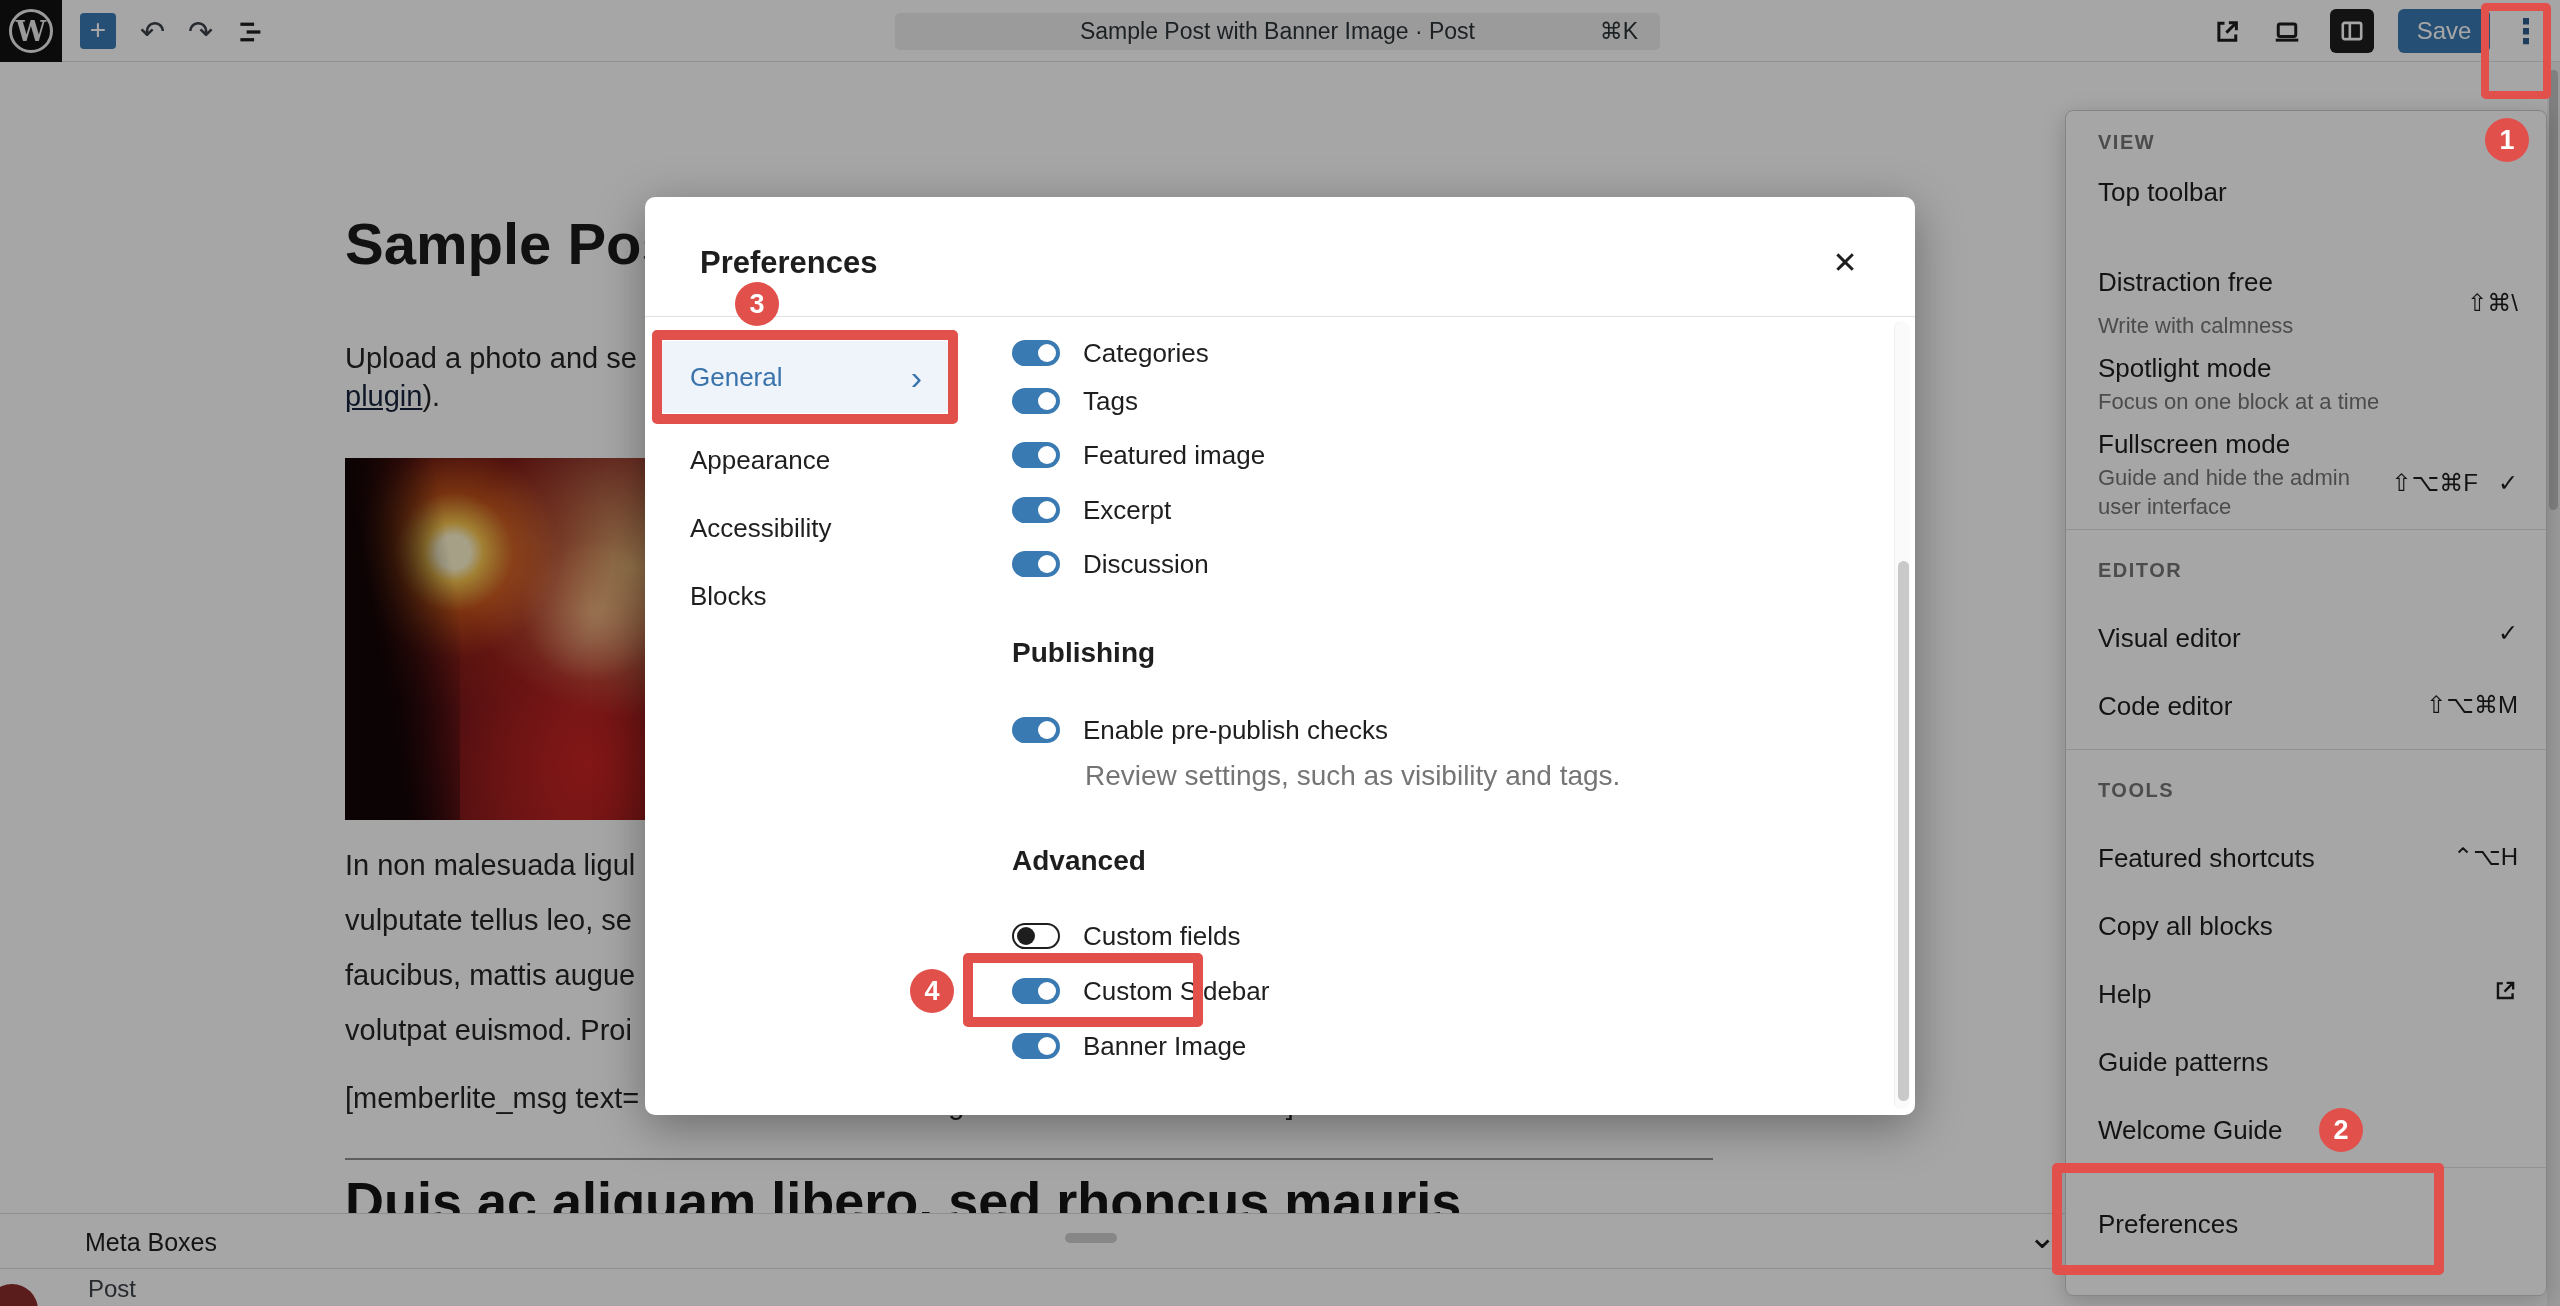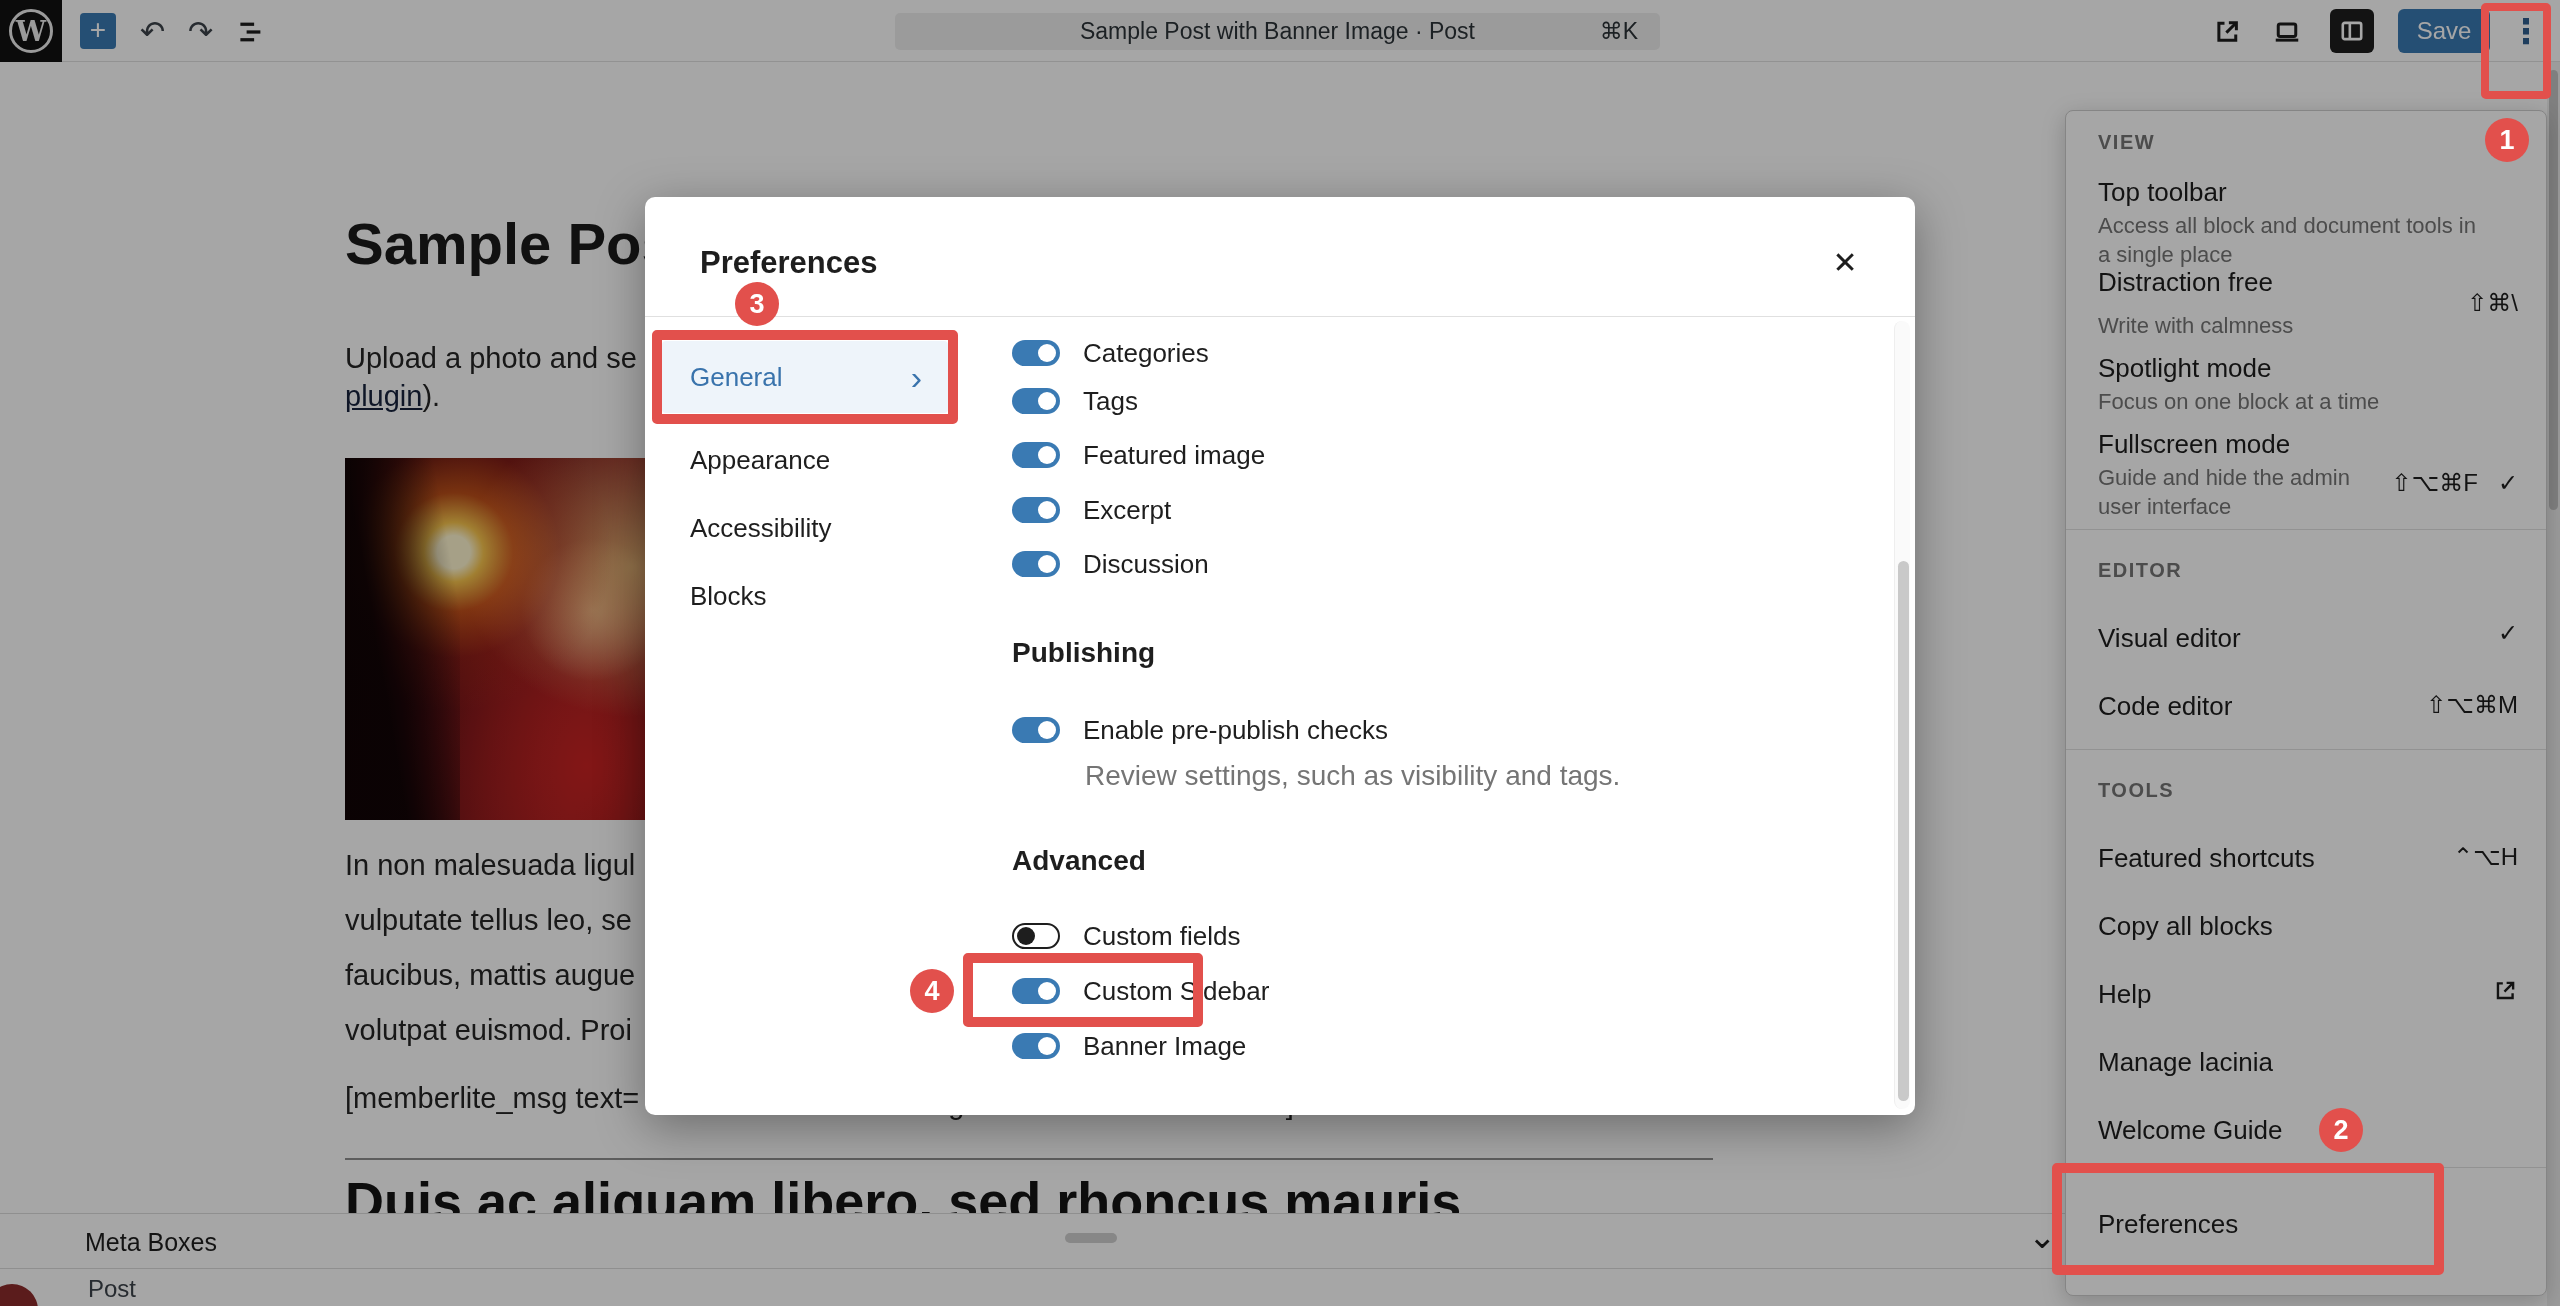--- a/index.html
+++ b/index.html
@@ -163,21 +163,20 @@
     </div>
     <button id="save-btn">Save</button>
     <div id="kebab">⋮</div>
   </div>
 </div>
 
 <div id="menu">
   <div class="mi-sec" style="top:20px;">VIEW</div>
 
   <div class="mi-title" style="top:66px;">Top toolbar</div>
-  <div class="mi-desc" style="top:100px; width:390px;">Access all block and document tools in a single place</div>
 
   <div class="mi-title" style="top:156px;">Distraction free</div>
   <div class="mi-desc" style="top:200px;">Write with calmness</div>
   <div class="mi-right" style="top:178px;">⇧⌘\</div>
 
   <div class="mi-title" style="top:242px;">Spotlight mode</div>
   <div class="mi-desc" style="top:276px;">Focus on one block at a time</div>
 
   <div class="mi-title" style="top:318px;">Fullscreen mode</div>
   <div class="mi-desc" style="top:352px; width:280px;">Guide and hide the admin user interface</div>
@@ -202,21 +201,21 @@
 
   <div class="mi-title" style="top:868px;">Help</div>
   <div class="mi-right" style="top:864px;">
     <svg class="ext-svg" viewBox="0 0 24 24">
       <path d="M10 5 H5.5 V18.5 H19 V14"></path>
         <path d="M13.5 4.5 H19.5 V10.5"></path>
         <path d="M19 5 L11.5 12.5"></path>
     </svg>
   </div>
 
-  <div class="mi-title" style="top:936px;">Manage lacinia</div>
+  <div class="mi-title" style="top:936px;">Guide patterns</div>
   <div class="mi-title" style="top:1004px;">Welcome Guide</div>
 
   <div class="mi-div" style="top:1056px;"></div>
   <div class="mi-title" style="top:1098px;">Preferences</div>
 </div>
 
 <div id="overlay"></div>
 
 <div id="modal">
   <div class="m-title">Preferences</div>

